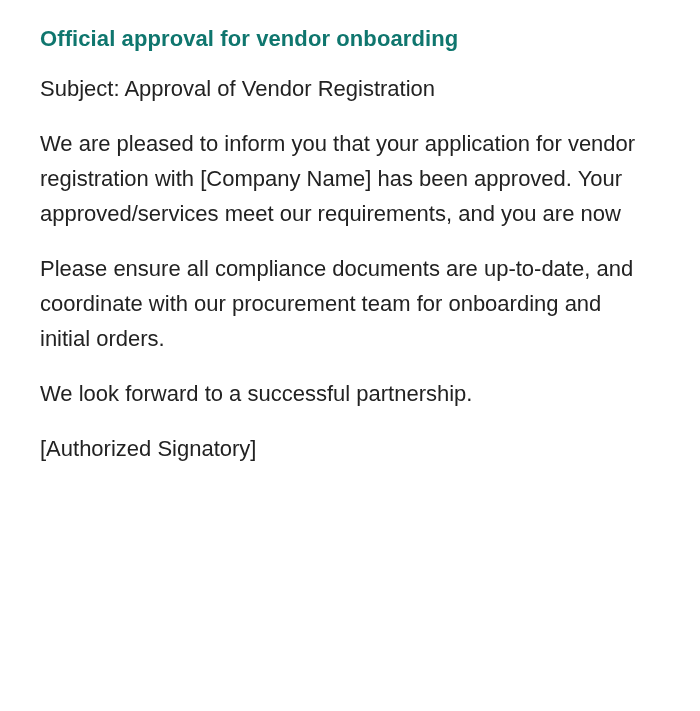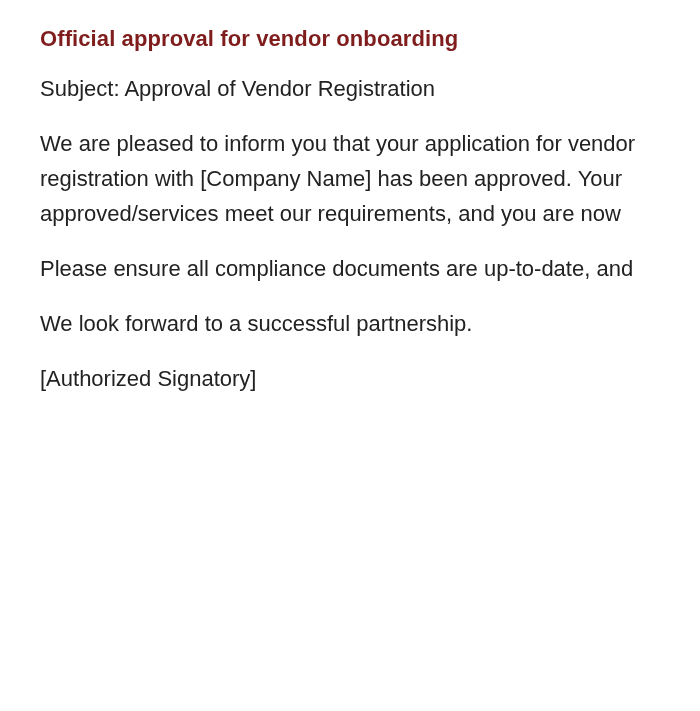--- a/index.html
+++ b/index.html
@@ -13,21 +13,21 @@
     .doc {
       width: 700px;
       height: 711px;
       padding: 24px 40px 0 40px;
       background: #ffffff;
     }
     .doc-title {
       font-size: 22px;
       font-weight: 700;
       line-height: 29px;
-      color: #7f1d1d;
+      color: #0f766e;
       letter-spacing: 0.1px;
       margin: 0 0 18px 0;
     }
     .doc-body p {
       font-size: 22px;
       line-height: 35px;
       color: #222222;
       margin: 0 0 20px 0;
       max-width: 620px;
     }
@@ -45,20 +45,22 @@
       <p>
         <span class="line">Subject: Approval of Vendor Registration</span>
       </p>
       <p>
         <span class="line">We are pleased to inform you that your application for vendor</span>
         <span class="line">registration with [Company Name] has been approved. Your</span>
         <span class="line">approved/services meet our requirements, and you are now</span>
       </p>
       <p>
         <span class="line">Please ensure all compliance documents are up-to-date, and</span>
+        <span class="line">coordinate with our procurement team for onboarding and</span>
+        <span class="line">initial orders.</span>
       </p>
       <p>
         <span class="line">We look forward to a successful partnership.</span>
       </p>
       <p>
         <span class="line">[Authorized Signatory]</span>
       </p>
     </div>
 </div>
 

